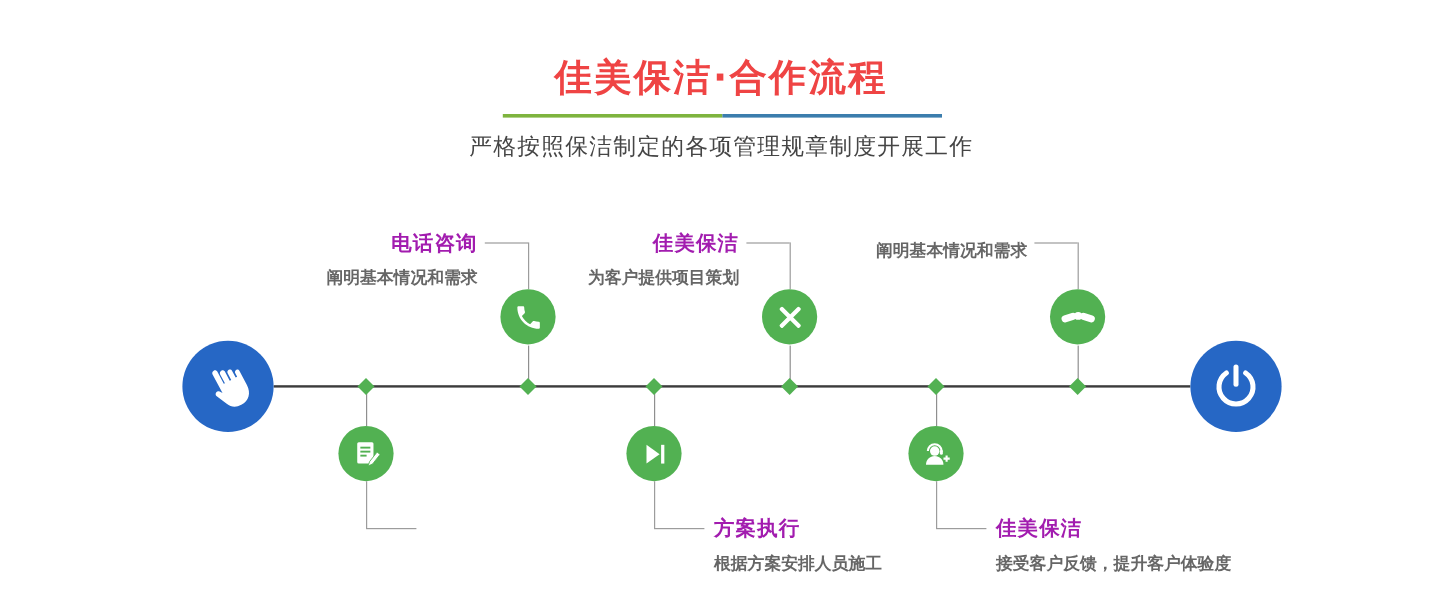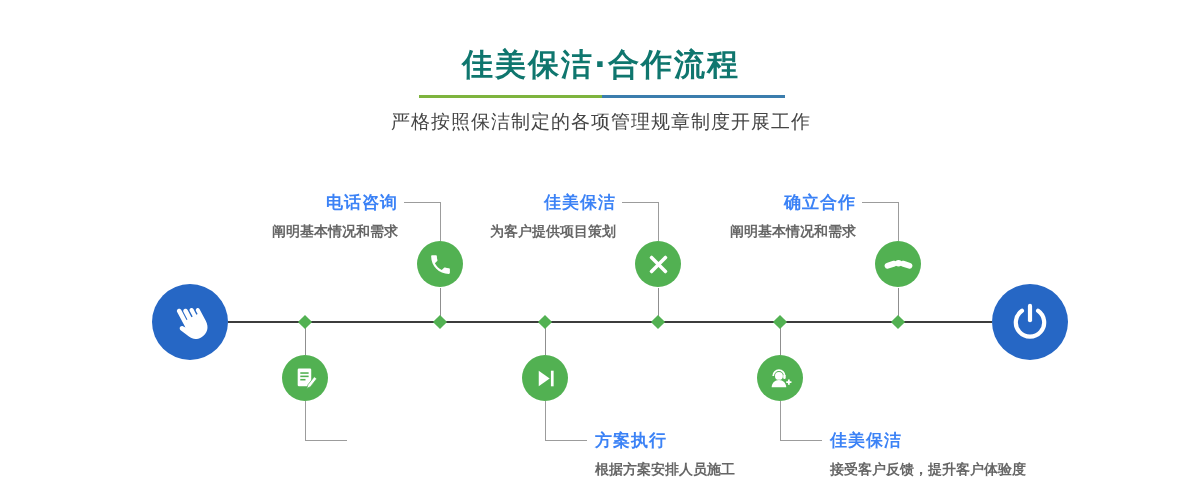--- a/index.html
+++ b/index.html
@@ -5,21 +5,21 @@
   * { margin:0; padding:0; box-sizing:border-box; }
   html, body {
     width:1202px; height:502px; background:#ffffff;
     font-family:"DejaVu Sans","Liberation Sans",sans-serif;
     position:relative; overflow:hidden;
   }
   
   .title{
     position:absolute; top:44px; left:0; width:100%;
     text-align:center; font-size:31px; font-weight:bold;
-    color:#0f766e; letter-spacing:2px;
+    color:#ef4444; letter-spacing:2px;
   }
   .divider{ position:absolute; top:95px; left:419px; width:366px; height:3px; font-size:0; }
   .divider span{ display:inline-block; width:50%; height:3px; vertical-align:top; }
   .divider .left{ background:#7eb43e; }
   .divider .right{ background:#3b7dad; }
   .subtitle{
     position:absolute; top:109px; left:0; width:100%;
     text-align:center; font-size:19px; color:#454545; letter-spacing:1px;
   }
   
@@ -52,21 +52,21 @@
   }
   .conn-v{ position:absolute; left:0; width:1px; background:#9c9c9c; }
   .step-above .conn-v{ top:202px; height:39px; }
   .step-below .conn-v{ top:401px; height:39px; }
   .conn-h{ position:absolute; height:1px; background:#9c9c9c; }
   .step-above .conn-h{ left:-36px; width:36px; top:202px; }
   .step-below .conn-h{ left:0; width:42px; top:440px; }
   .label{ position:absolute; }
   .step-above .label{ right:42px; top:191px; width:240px; text-align:right; }
   .step-below .label{ left:50px; top:429px; width:300px; text-align:left; }
-  .step-title{ font-size:17px; font-weight:bold; color:#3b82f6; letter-spacing:1px; }
+  .step-title{ font-size:17px; font-weight:bold; color:#a21caf; letter-spacing:1px; }
   .step-desc{ margin-top:9px; font-size:14px; color:#666666;font-weight:bold; }
 </style>
 </head>
 <body>
 
 <div>
 
   <h1 class="title">佳美保洁·合作流程</h1>
   <div class="divider">
     <span class="left"></span><span class="right"></span>
@@ -146,21 +146,20 @@
     <div class="conn-v"></div>
     <div class="conn-h"></div>
     <div class="label">
       <div class="step-title">方案执行</div>
       <div class="step-desc">根据方案安排人员施工</div>
     </div>
   </div>
 
   <div class="step step-above step5">
     <div class="label">
-      <div class="step-title">确立合作</div>
       <div class="step-desc">阐明基本情况和需求</div>
     </div>
     <div class="conn-h"></div>
     <div class="conn-v"></div>
     <div class="node">
       <svg viewBox="0 0 32 22" style="width:29px;height:21px;">
         <g fill="#ffffff">
           <rect x="0.5" y="8" width="14" height="6.4" rx="3.2" transform="rotate(-18 7.5 11.2)"></rect>
           <rect x="17.5" y="8" width="14" height="6.4" rx="3.2" transform="rotate(18 24.5 11.2)"></rect>
           <circle cx="16" cy="9.6" r="3.6"></circle>

